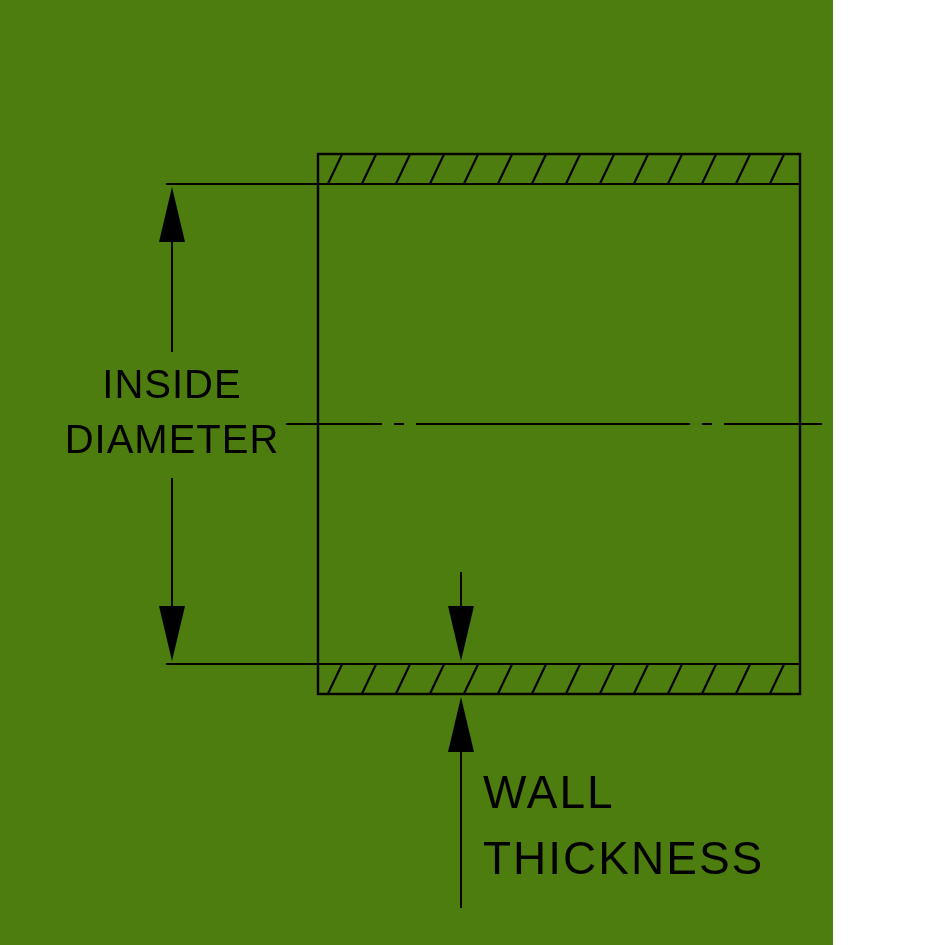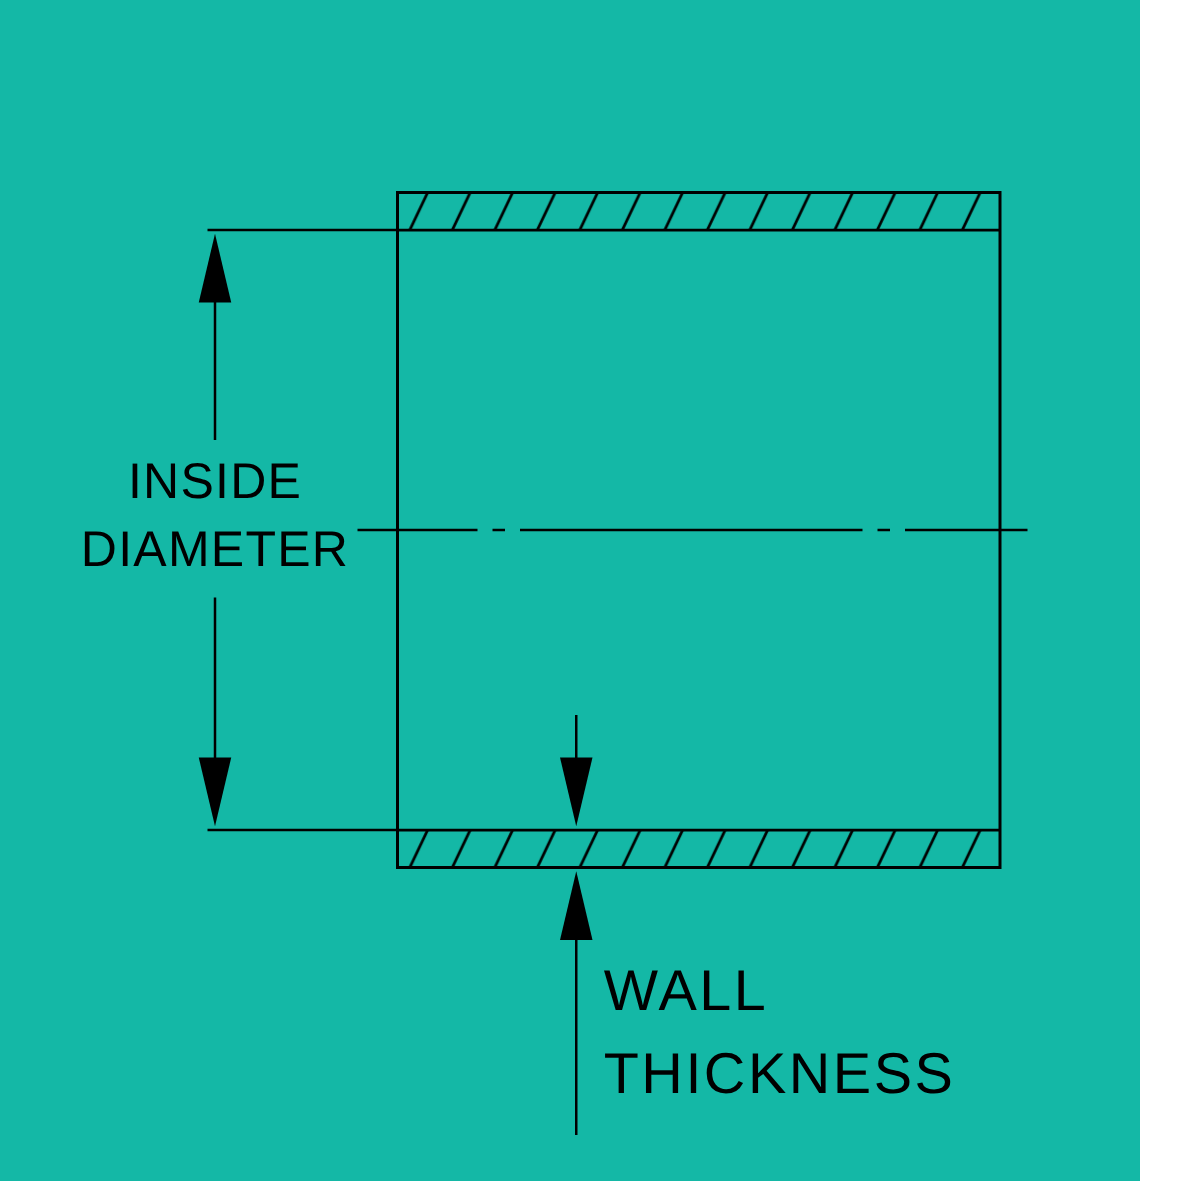--- a/index.html
+++ b/index.html
@@ -2,23 +2,23 @@
 <html><head>
   <meta charset="utf-8">
   <style>
     html, body {
       margin: 0;
       padding: 0;
       background: #ffffff;
     }
     .canvas {
       position: relative;
-      width: 912px;
+      width: 833px;
       height: 945px;
-      background: #14b8a6;
+      background: #4d7c0f;
       overflow: hidden;
       text-decoration: underline;
     }
     svg { display: block; }
     .dim-label {
       font-family: "Liberation Sans", sans-serif;
       font-weight: 400;
       fill: #000000;
     }
     .dim-label.small {

